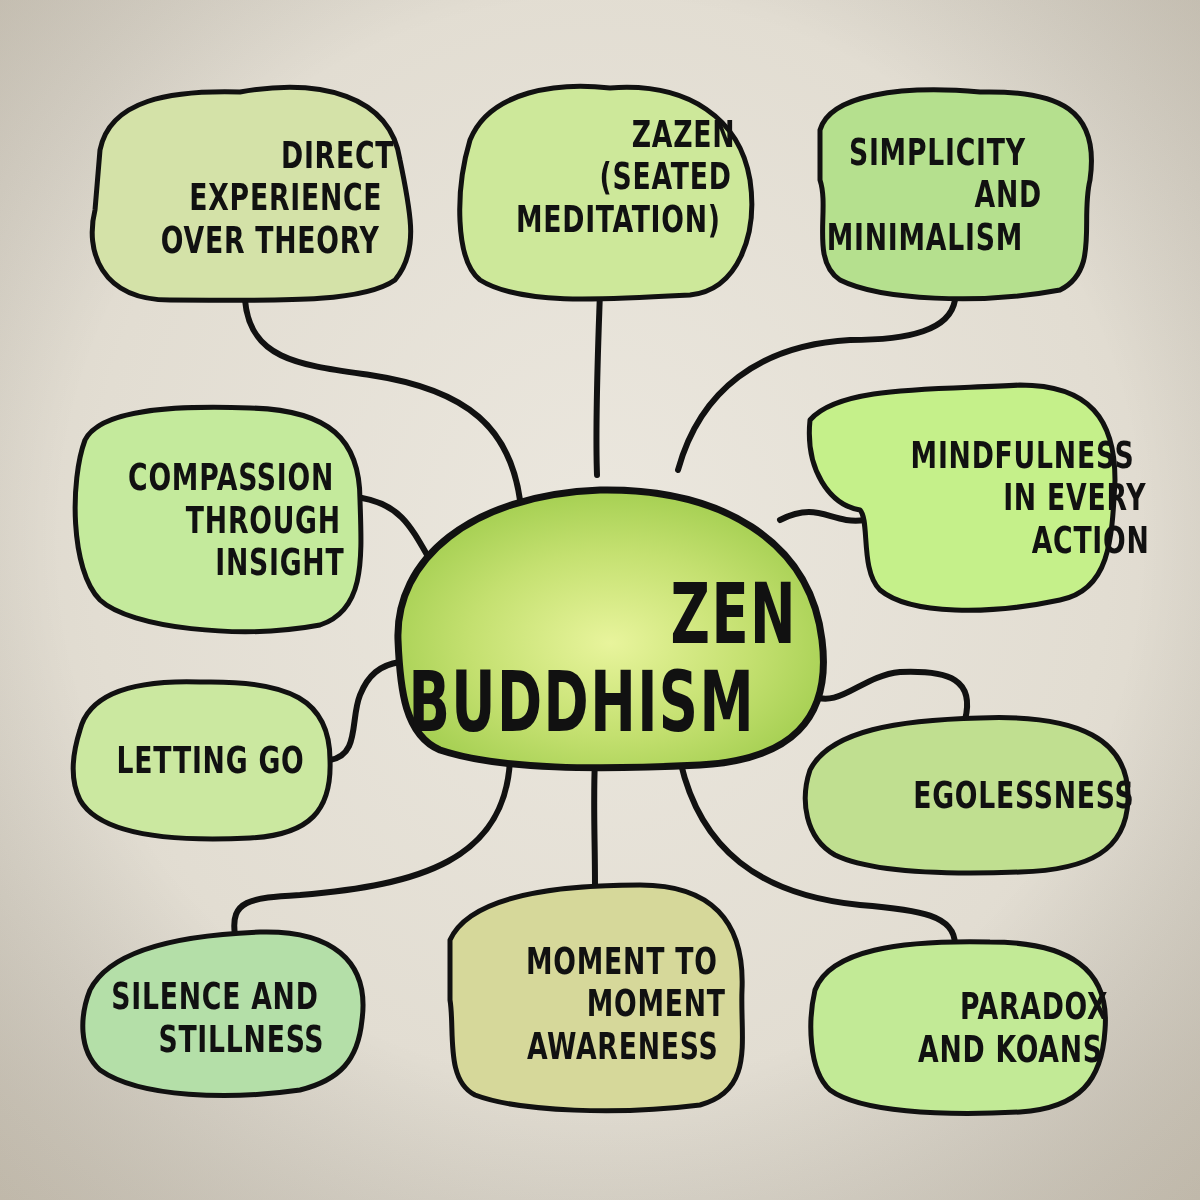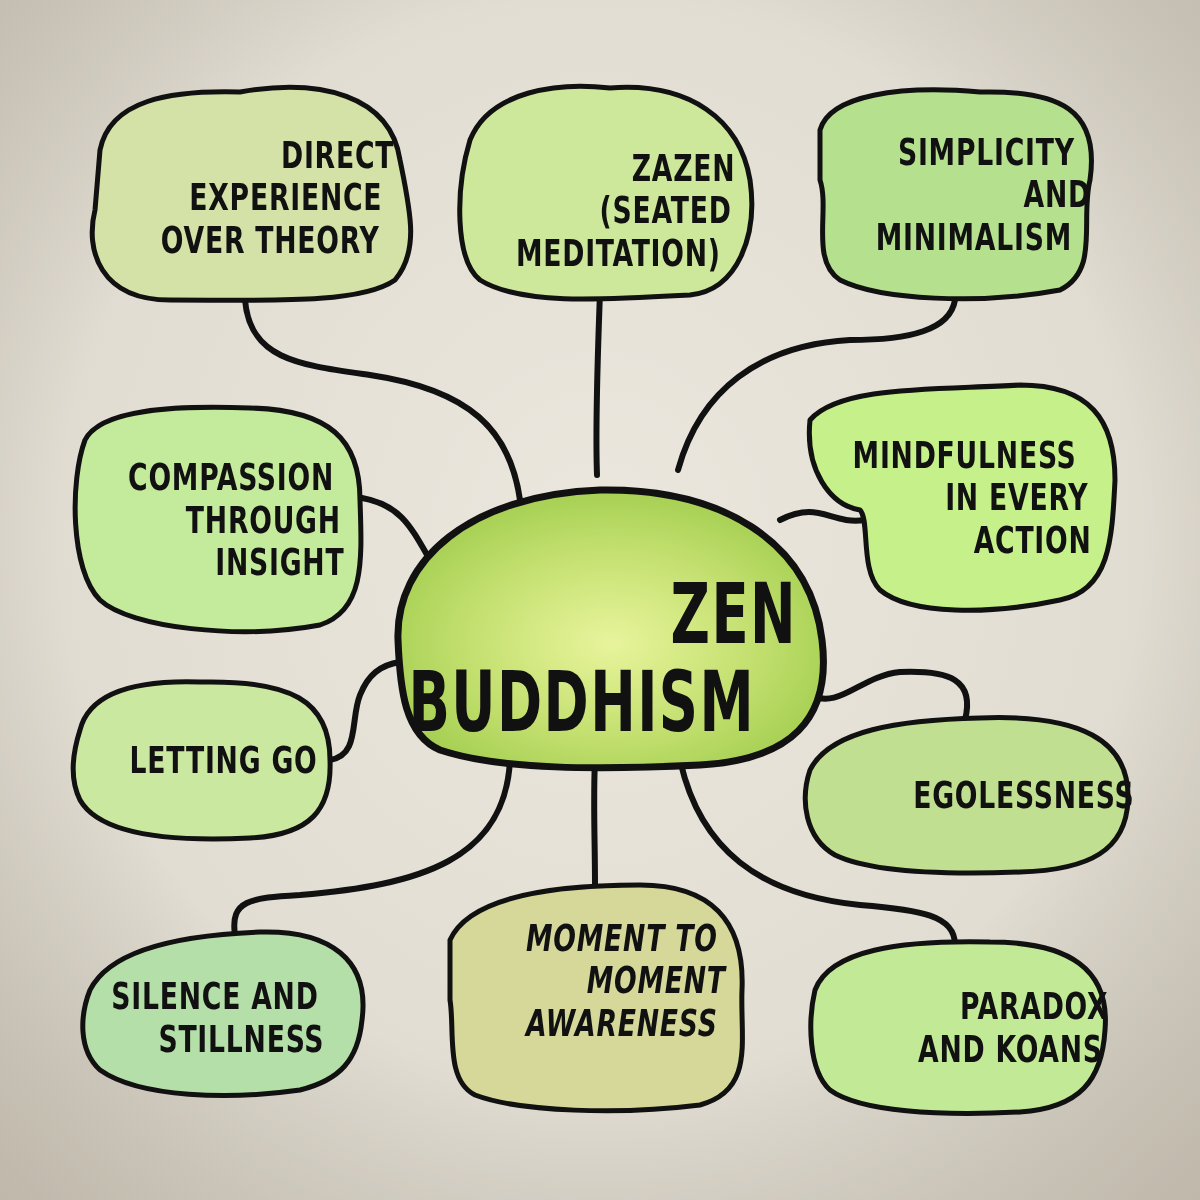--- a/index.html
+++ b/index.html
@@ -78,58 +78,58 @@
   <span>Zen</span>
   <span>Buddhism</span>
 </div>
 
 <div class="node leaf" style="left:90px; top:95px; width:320px; height:205px;">
   <span>Direct</span>
   <span>Experience</span>
   <span>over Theory</span>
 </div>
 
-<div class="node leaf" style="left:460px; top:108px; width:290px; height:205px;">
+<div class="node leaf" style="left:460px; top:74px; width:290px; height:205px;">
   <span>Zazen</span>
   <span>(Seated</span>
   <span>Meditation)</span>
 </div>
 
-<div class="node leaf" style="left:820px; top:92px; width:280px; height:205px;">
+<div class="node leaf" style="left:771px; top:92px; width:280px; height:205px;">
   <span>Simplicity</span>
   <span>and</span>
   <span>Minimalism</span>
 </div>
 
 <div class="node leaf" style="left:78px; top:410px; width:285px; height:220px;">
   <span>Compassion</span>
   <span>through</span>
   <span>Insight</span>
 </div>
 
-<div class="node leaf" style="left:828px; top:390px; width:280px; height:215px;">
+<div class="node leaf" style="left:886px; top:390px; width:280px; height:215px;">
   <span>Mindfulness</span>
   <span>in Every</span>
   <span>Action</span>
 </div>
 
-<div class="node leaf" style="left:89px; top:685px; width:255px; height:150px;">
+<div class="node leaf" style="left:76px; top:685px; width:255px; height:150px;">
   <span>Letting Go</span>
 </div>
 
 <div class="node leaf" style="left:846px; top:720px; width:320px; height:150px;">
   <span>Egolessness</span>
 </div>
 
 <div class="node leaf" style="left:68px; top:940px; width:280px; height:155px;">
   <span>Silence and</span>
   <span>Stillness</span>
 </div>
 
-<div class="node leaf" style="left:450px; top:873px; width:295px; height:215px;font-style:italic;">
+<div class="node leaf" style="left:450px; top:896px; width:295px; height:215px;">
   <span>Moment to</span>
   <span>Moment</span>
   <span>Awareness</span>
 </div>
 
 <div class="node leaf" style="left:834px; top:945px; width:295px; height:165px;">
   <span>Paradox</span>
   <span>and Koans</span>
 </div>
 

